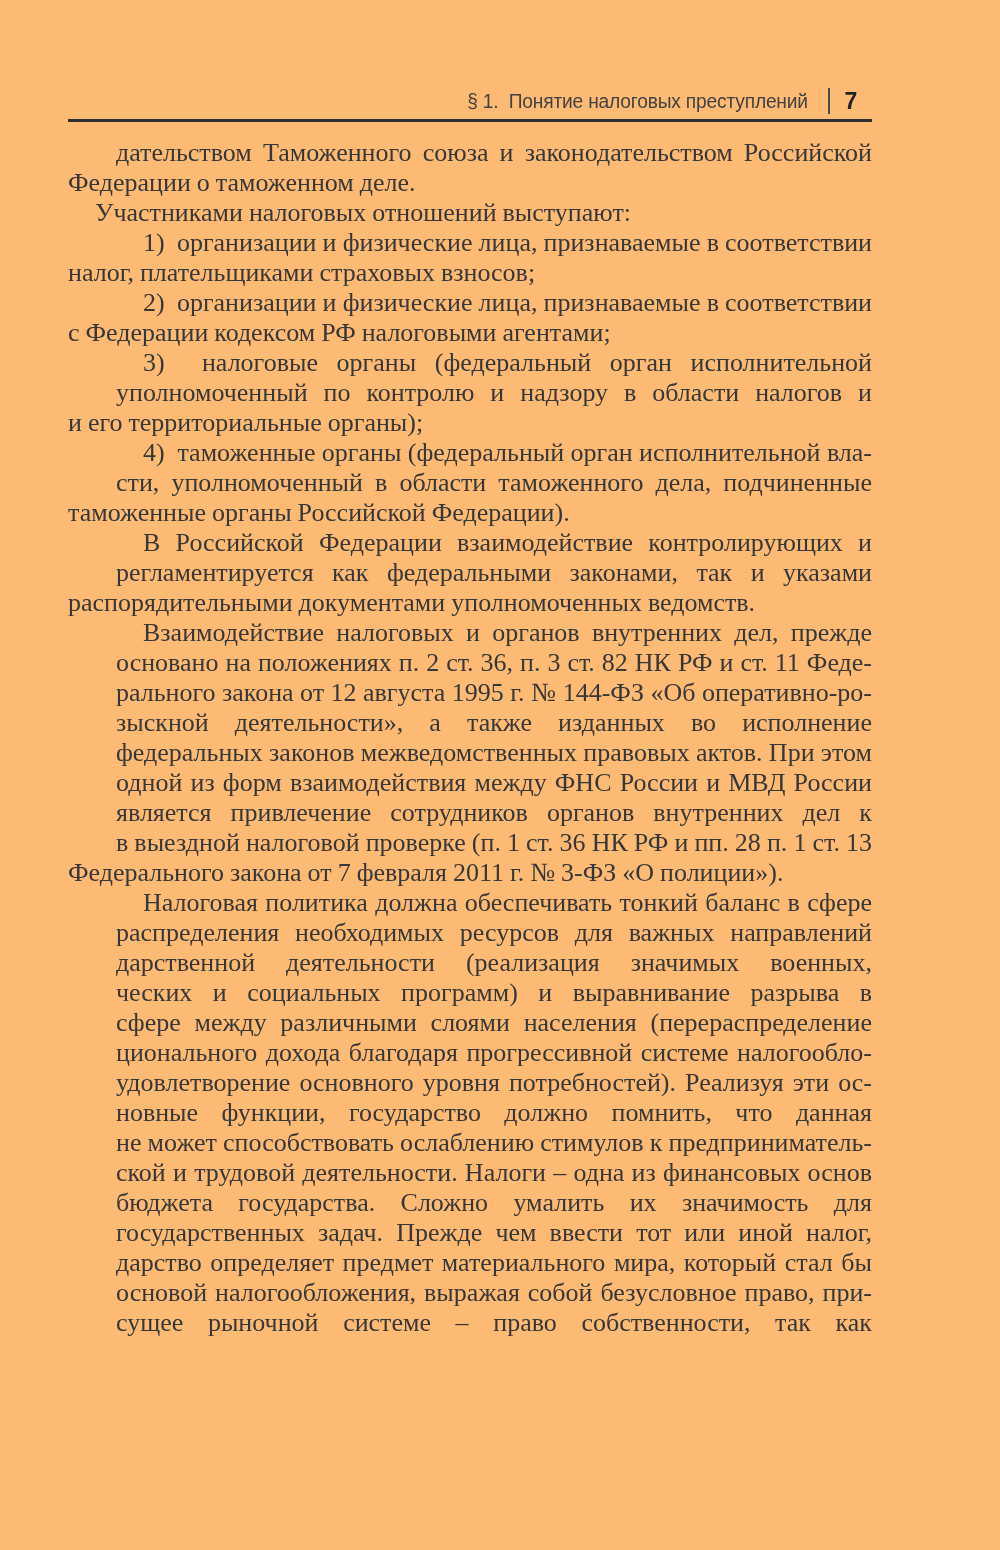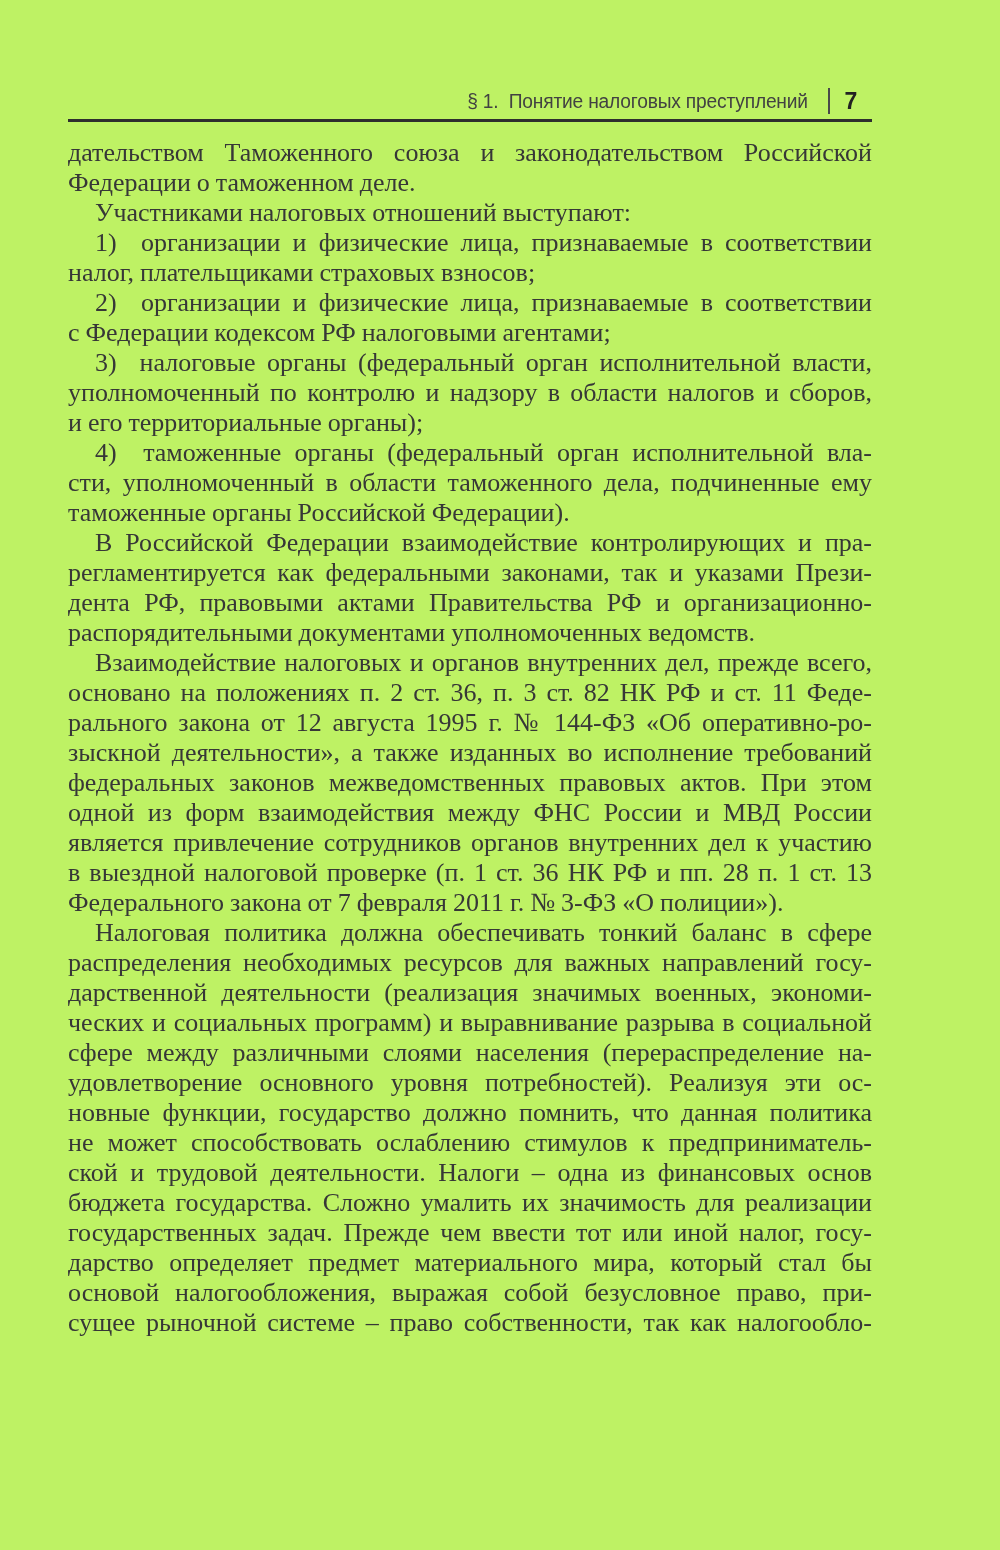--- a/index.html
+++ b/index.html
@@ -9,21 +9,21 @@
   }
   body {
     width: 1000px;
     height: 1550px;
     position: relative;
     font-family: "Liberation Serif", serif;
   }
   .page {
     position: absolute;
     inset: 0;
-    background: #bef264;
+    background: #fdba74;
   }
   .header-row {
     position: absolute;
     left: 68px;
     top: 86px;
     width: 804px;
     height: 30px;
     display: flex;
     justify-content: flex-end;
     align-items: center;
@@ -70,20 +70,21 @@
     word-spacing: -0.5px;
   }
   .line {
     max-height: 30px;
     overflow: hidden;
   }
   .line.just {
     text-align: justify;
     text-align-last: justify;
     text-justify: inter-word;
+    margin-left: 48px;
   }
   .line.indent {
     text-indent: 27px;
   }
 </style>
 </head>
 <body>
 
 <div class="page">
   <div class="header-row">
@@ -101,36 +102,36 @@
       <div class="line just indent">2)&nbsp; организации и физические лица, признаваемые в соответствии</div>
       <div class="line">с Федерации кодексом РФ налоговыми агентами;</div>
       <div class="line just indent">3)&nbsp; налоговые органы (федеральный орган исполнительной власти,</div>
       <div class="line just">уполномоченный по контролю и надзору в области налогов и сборов,</div>
       <div class="line">и его территориальные органы);</div>
       <div class="line just indent">4)&nbsp; таможенные органы (федеральный орган исполнительной вла-</div>
       <div class="line just">сти, уполномоченный в области таможенного дела, подчиненные ему</div>
       <div class="line">таможенные органы Российской Федерации).</div>
       <div class="line just indent">В Российской Федерации взаимодействие контролирующих и пра-</div>
       <div class="line just">регламентируется как федеральными законами, так и указами Прези-</div>
-      <div class="line just">дента РФ, правовыми актами Правительства РФ и организационно-</div>
       <div class="line">распорядительными документами уполномоченных ведомств.</div>
       <div class="line just indent">Взаимодействие налоговых и органов внутренних дел, прежде всего,</div>
       <div class="line just">основано на положениях п. 2 ст. 36, п. 3 ст. 82 НК РФ и ст. 11 Феде-</div>
       <div class="line just">рального закона от 12 августа 1995 г. № 144-ФЗ «Об оперативно-ро-</div>
       <div class="line just">зыскной деятельности», а также изданных во исполнение требований</div>
       <div class="line just">федеральных законов межведомственных правовых актов. При этом</div>
       <div class="line just">одной из форм взаимодействия между ФНС России и МВД России</div>
       <div class="line just">является привлечение сотрудников органов внутренних дел к участию</div>
       <div class="line just">в выездной налоговой проверке (п. 1 ст. 36 НК РФ и пп. 28 п. 1 ст. 13</div>
       <div class="line">Федерального закона от 7 февраля 2011 г. № 3-ФЗ «О полиции»).</div>
       <div class="line just indent">Налоговая политика должна обеспечивать тонкий баланс в сфере</div>
       <div class="line just">распределения необходимых ресурсов для важных направлений госу-</div>
       <div class="line just">дарственной деятельности (реализация значимых военных, экономи-</div>
       <div class="line just">ческих и социальных программ) и выравнивание разрыва в социальной</div>
       <div class="line just">сфере между различными слоями населения (перераспределение на-</div>
+      <div class="line just">ционального дохода благодаря прогрессивной системе налогообло-</div>
       <div class="line just">удовлетворение основного уровня потребностей). Реализуя эти ос-</div>
       <div class="line just">новные функции, государство должно помнить, что данная политика</div>
       <div class="line just">не может способствовать ослаблению стимулов к предприниматель-</div>
       <div class="line just">ской и трудовой деятельности. Налоги – одна из финансовых основ</div>
       <div class="line just">бюджета государства. Сложно умалить их значимость для реализации</div>
       <div class="line just">государственных задач. Прежде чем ввести тот или иной налог, госу-</div>
       <div class="line just">дарство определяет предмет материального мира, который стал бы</div>
       <div class="line just">основой налогообложения, выражая собой безусловное право, при-</div>
       <div class="line just">сущее рыночной системе – право собственности, так как налогообло-</div>
     </div>

